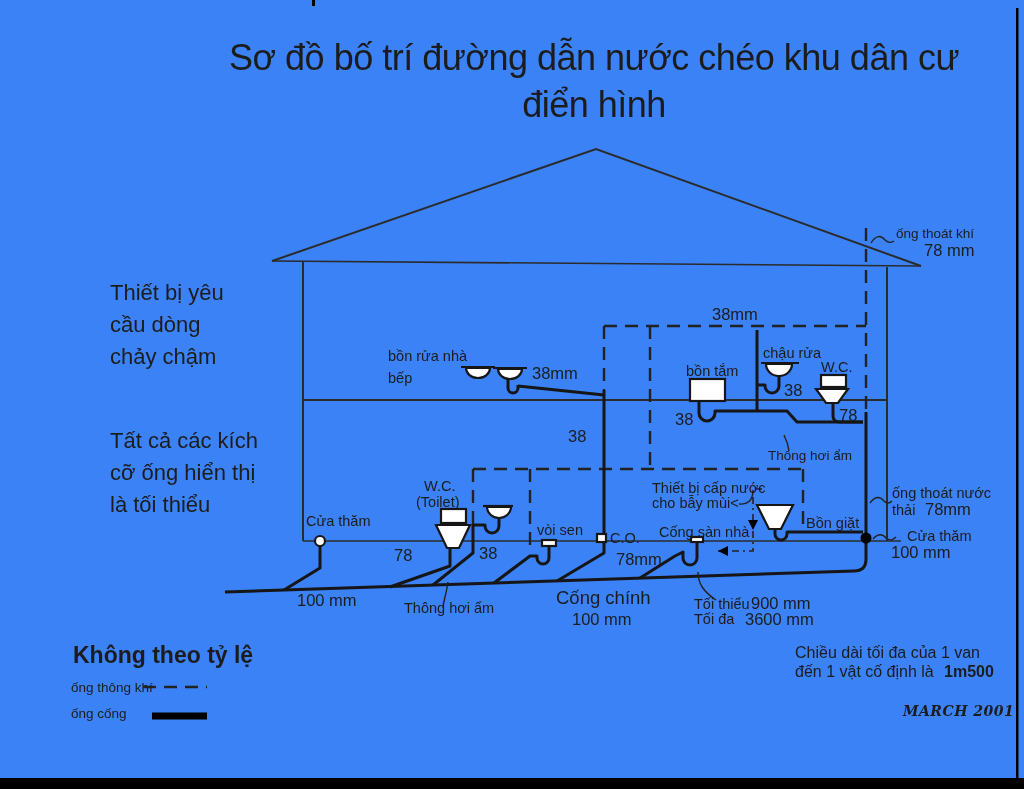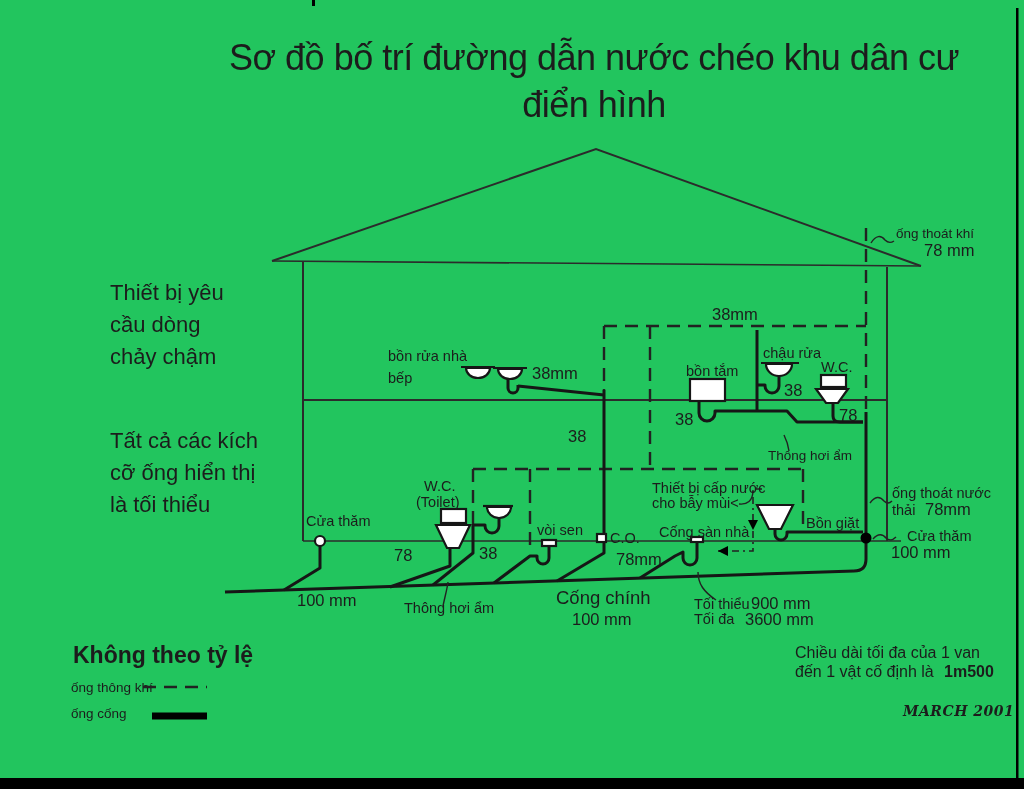--- a/index.html
+++ b/index.html
@@ -1,16 +1,16 @@
 <!DOCTYPE html>
 <html><head>
 <meta charset="utf-8">
 <style>
   html,body{margin:0;padding:0;background:#e8e8e8;}
-  .page{position:relative;width:1024px;height:789px;background:#22c55e;overflow:hidden;}
+  .page{position:relative;width:1024px;height:789px;background:#3b82f6;overflow:hidden;}
   svg{display:block;}
   text{fill:#1c1c1c;font-family:"Liberation Sans","DejaVu Sans",sans-serif;}
   .t-title{font-size:36px;letter-spacing:-0.5px;}
   .t-note{font-size:22px;font-weight:500;}
   .t-lbl{font-size:14.5px;}
   .t-sm{font-size:13.5px;}
   .t-num{font-size:16.5px;}
   .t-big{font-size:18.5px;}
   .t-legendtitle{font-size:23px;font-weight:600;}
   .t-footer{font-size:16px;}

